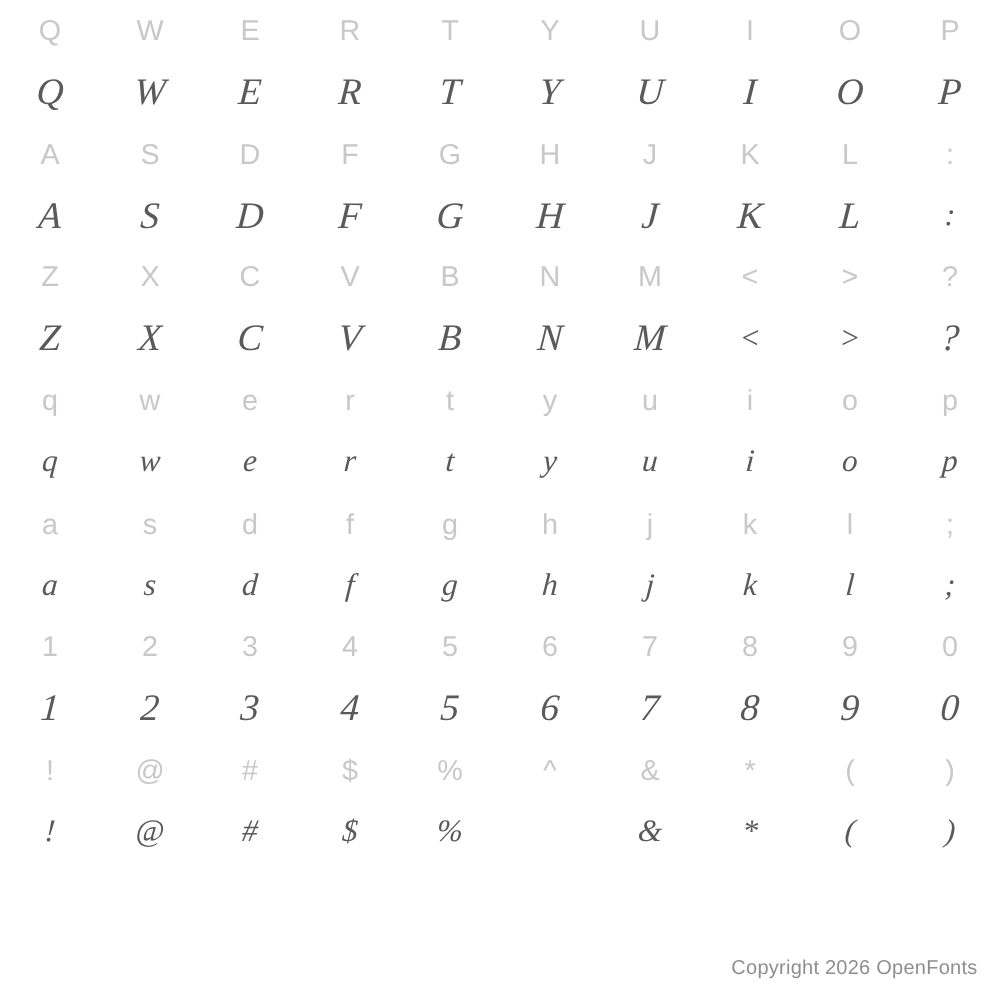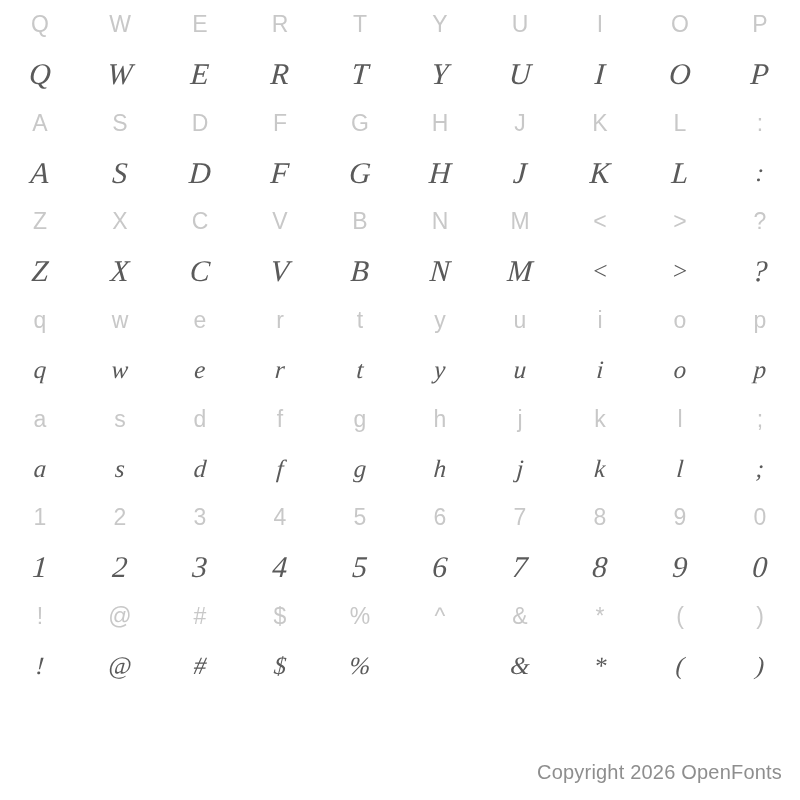--- a/index.html
+++ b/index.html
@@ -66,21 +66,21 @@
   .cell.glyph.small {
     font-size: 25px;
   }
 
   .copyright {
     position: absolute;
     right: 18px;
     bottom: 16px;
     color: #8e8e8e;
     font-family: "Liberation Sans", sans-serif;
-    font-size: 20px;
+    font-size: 16px;
     letter-spacing: 0.2px;
     white-space: nowrap;
   }
 </style>
 </head>
 <body>
 
 <div id="sheet">
 
   <div class="grid">

